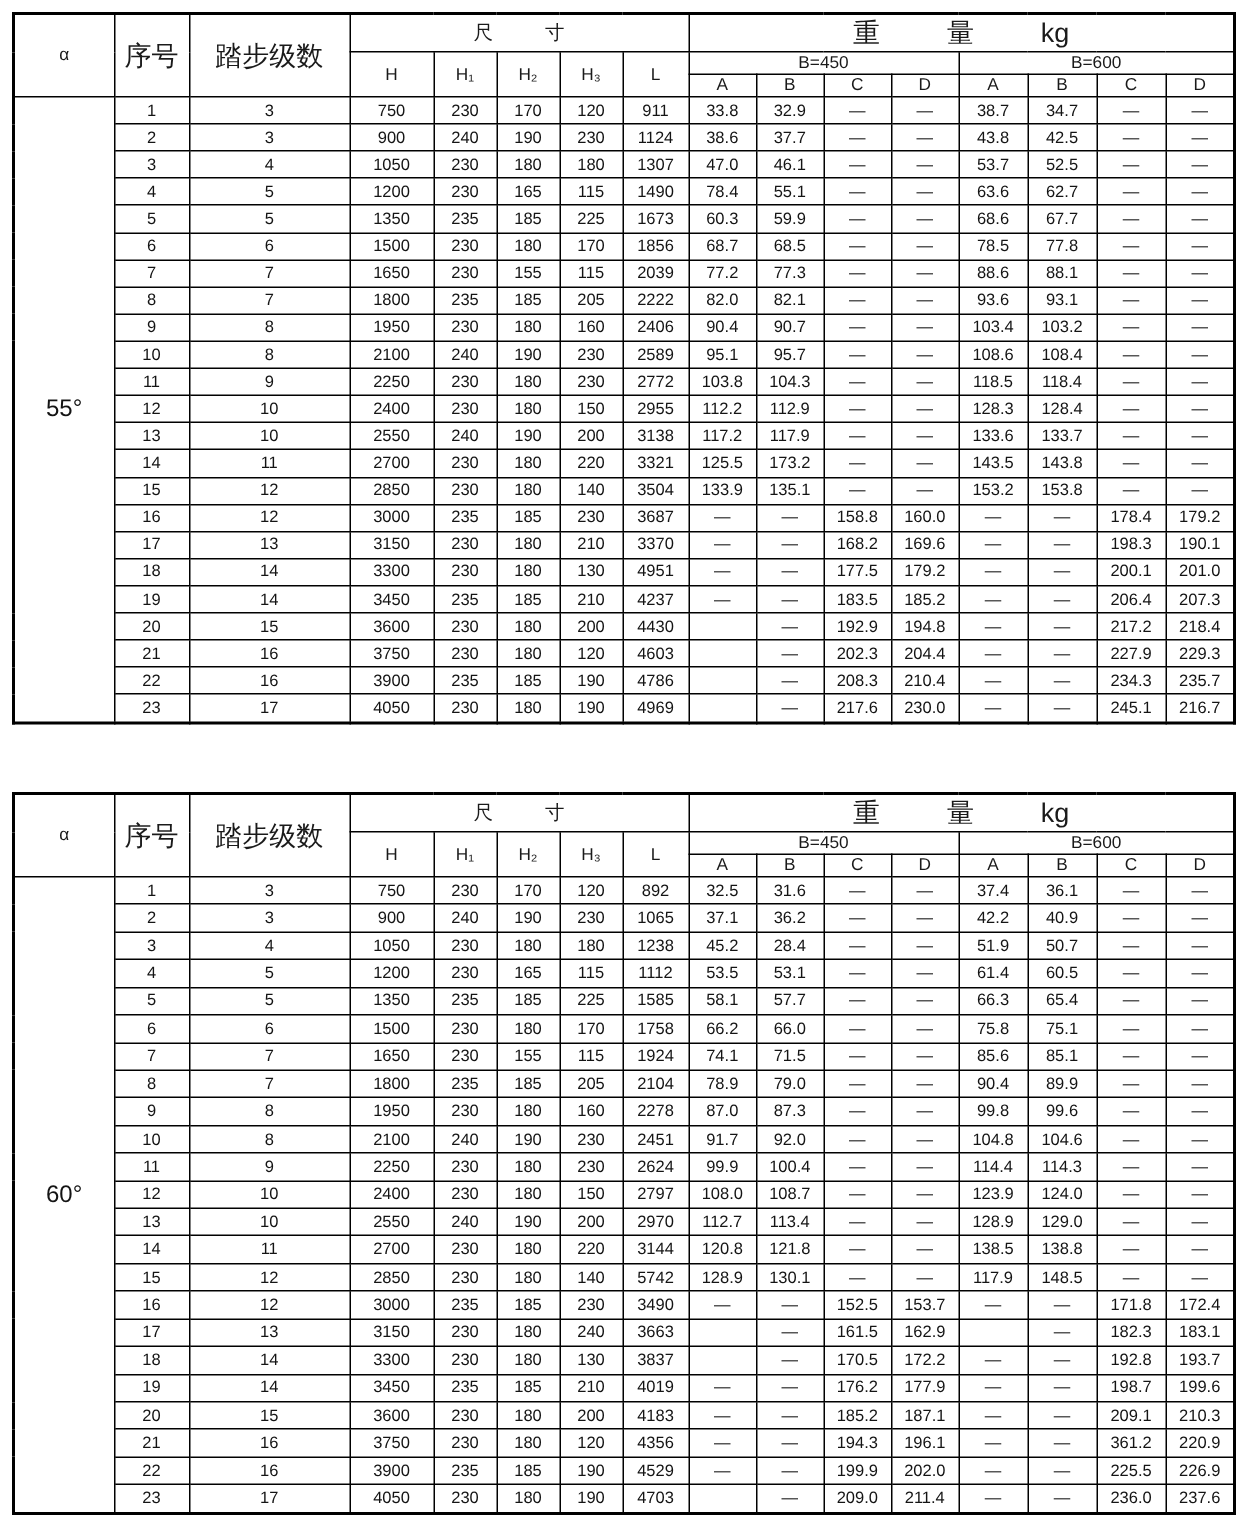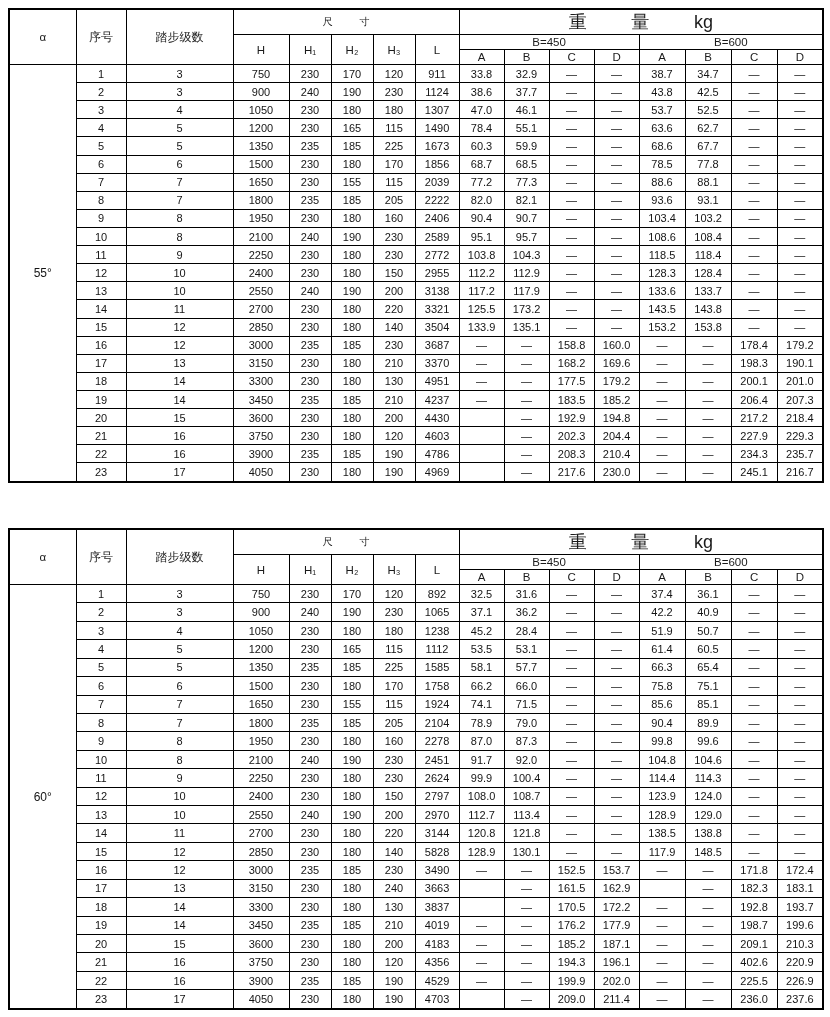--- a/index.html
+++ b/index.html
@@ -31,31 +31,31 @@
   col.c-steps { width: 107px; }
   col.c-h     { width: 56px; }
   col.c-h1, col.c-h2, col.c-h3 { width: 42px; }
   col.c-l     { width: 44px; }
   col.c-w45   { width: 45px; }
   col.c-w46   { width: 46px; }
 
   thead tr.h-row1 { height: 22px; }
   thead tr.h-row2 { height: 15px; }
   thead tr.h-row3 { height: 15px; }
-  thead th { font-size: 12px; }
+  thead th { font-size: 18px; }
   thead th.latin { font-size: 11.5px; }
-  th.dims-header   { word-spacing: 2.4em; font-size: 10px; }
+  th.dims-header   { word-spacing: 2.4em; font-size: 13px; }
   th.weight-header { word-spacing: 2.2em; font-size: 18px; margin-left: 17px; }
 
   #table-55 { height: 475px; }
   #table-60 { height: 482px; }
   .table-gap { height: 45px; }
 
   tbody td { font-size: 11px; color: #141414; }
-  td.alpha-cell { font-size: 12px; }
+  td.alpha-cell { font-size: 16px; }
 </style>
 </head>
 <body>
 
 <div class="sheet">
 
   <table class="spec" id="table-55">
     <colgroup>
       <col class="c-alpha">
         <col class="c-seq">
@@ -787,21 +787,21 @@
           <td>—</td>
           <td>—</td>
         </tr>
         <tr>
           <td>15</td>
           <td>12</td>
           <td>2850</td>
           <td>230</td>
           <td>180</td>
           <td>140</td>
-          <td>5828</td>
+          <td>5742</td>
           <td>128.9</td>
           <td>130.1</td>
           <td>—</td>
           <td>—</td>
           <td>117.9</td>
           <td>148.5</td>
           <td>—</td>
           <td>—</td>
         </tr>
         <tr>
@@ -896,21 +896,21 @@
           <td>230</td>
           <td>180</td>
           <td>120</td>
           <td>4356</td>
           <td>—</td>
           <td>—</td>
           <td>194.3</td>
           <td>196.1</td>
           <td>—</td>
           <td>—</td>
-          <td>402.6</td>
+          <td>361.2</td>
           <td>220.9</td>
         </tr>
         <tr>
           <td>22</td>
           <td>16</td>
           <td>3900</td>
           <td>235</td>
           <td>185</td>
           <td>190</td>
           <td>4529</td>

